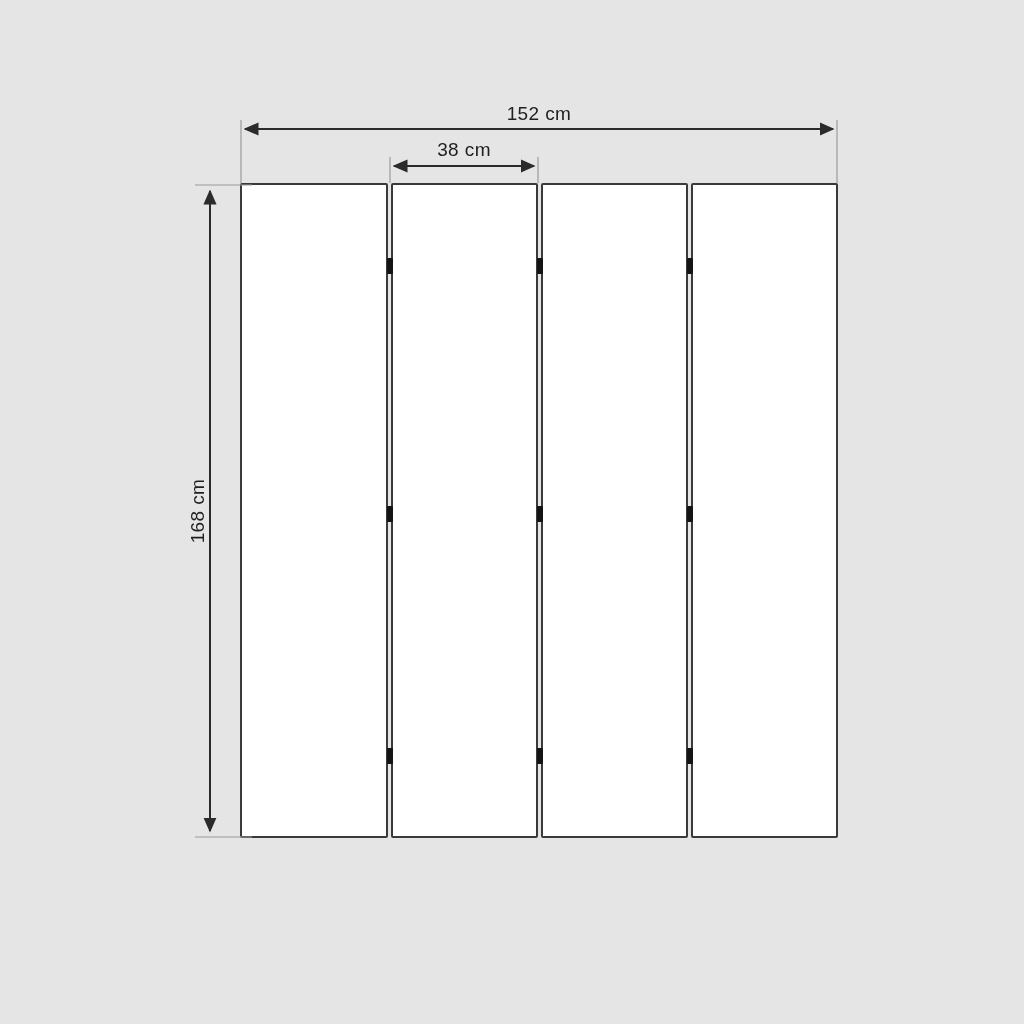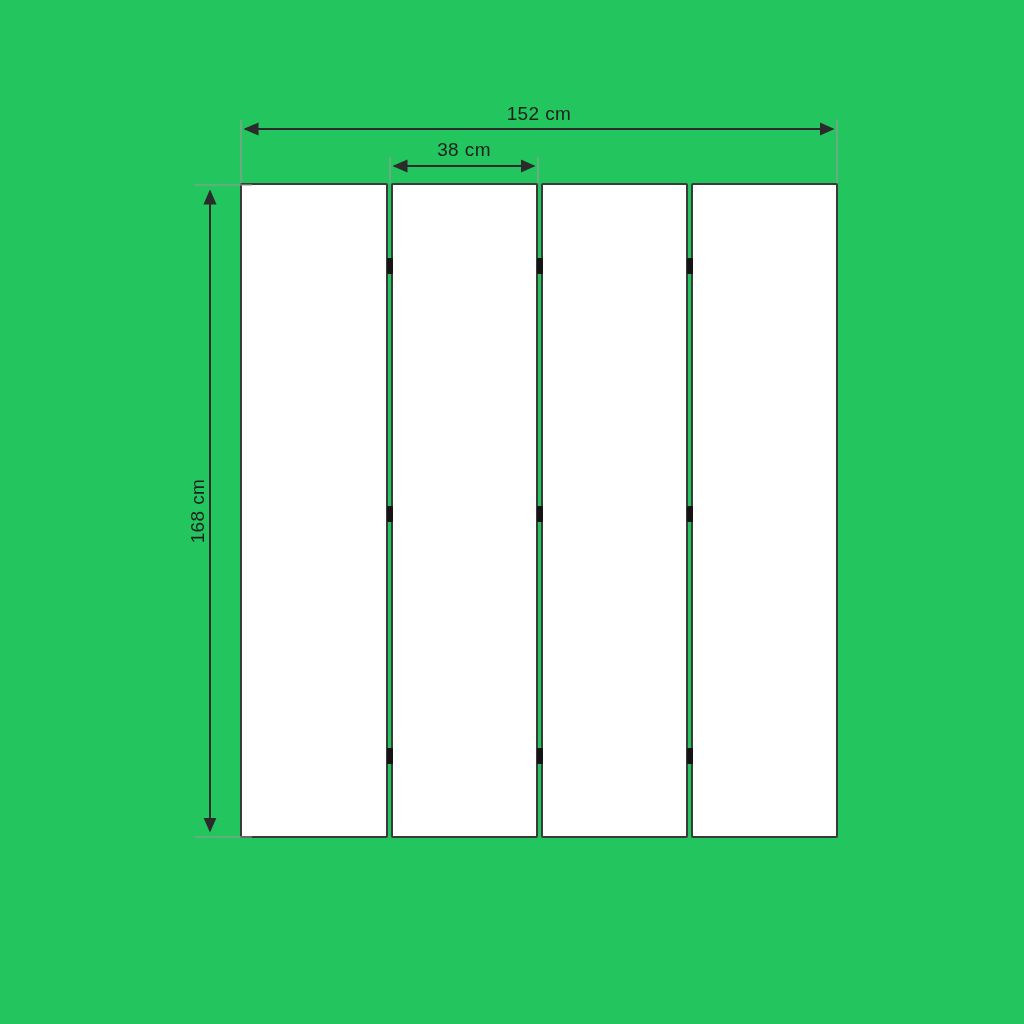--- a/index.html
+++ b/index.html
@@ -5,21 +5,21 @@
   html, body {
     margin: 0;
     padding: 0;
     background: #ffffff;
     font-family: "Liberation Sans", sans-serif;
   }
   .canvas {
     position: relative;
     width: 1024px;
     height: 1024px;
-    background: #22c55e;
+    background: #e5e5e5;
     overflow: hidden;
   }
   .panel {
     position: absolute;
     top: 183px;
     height: 655px;
     box-sizing: border-box;
     background: #ffffff;
     border: 2px solid #3a3a3a;
     border-radius: 2px;

